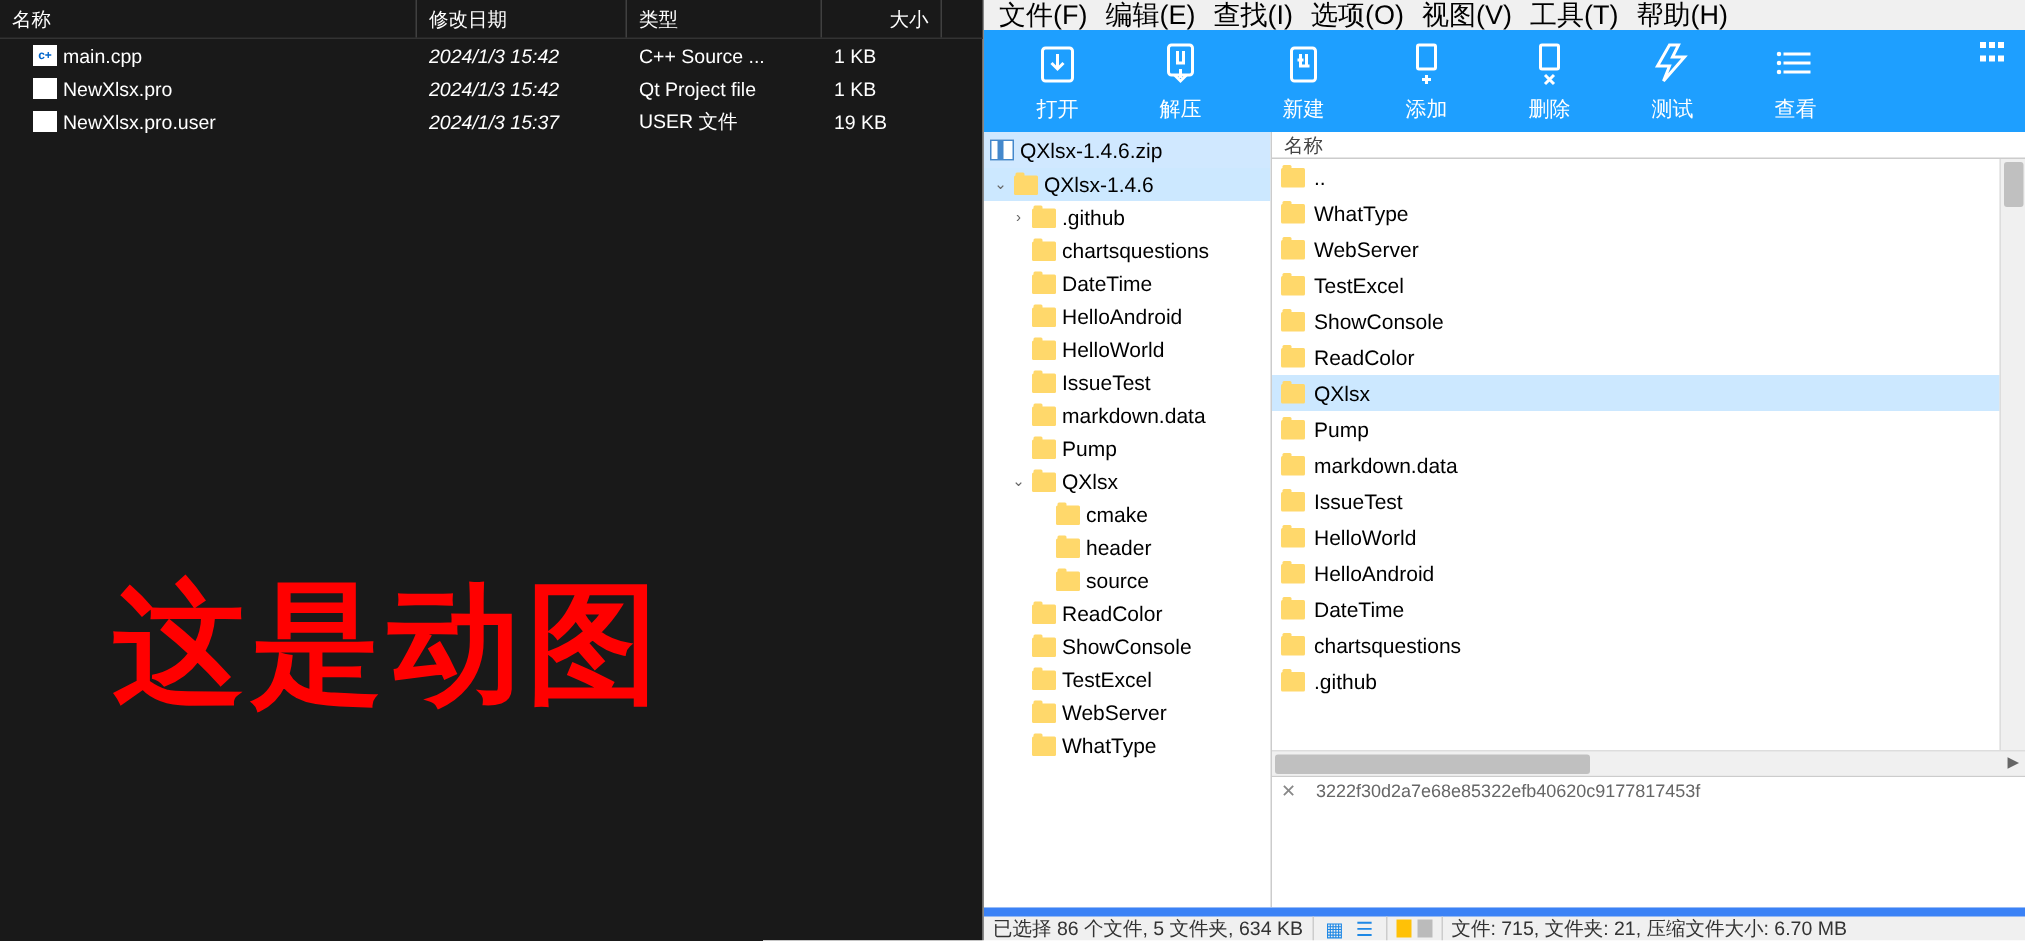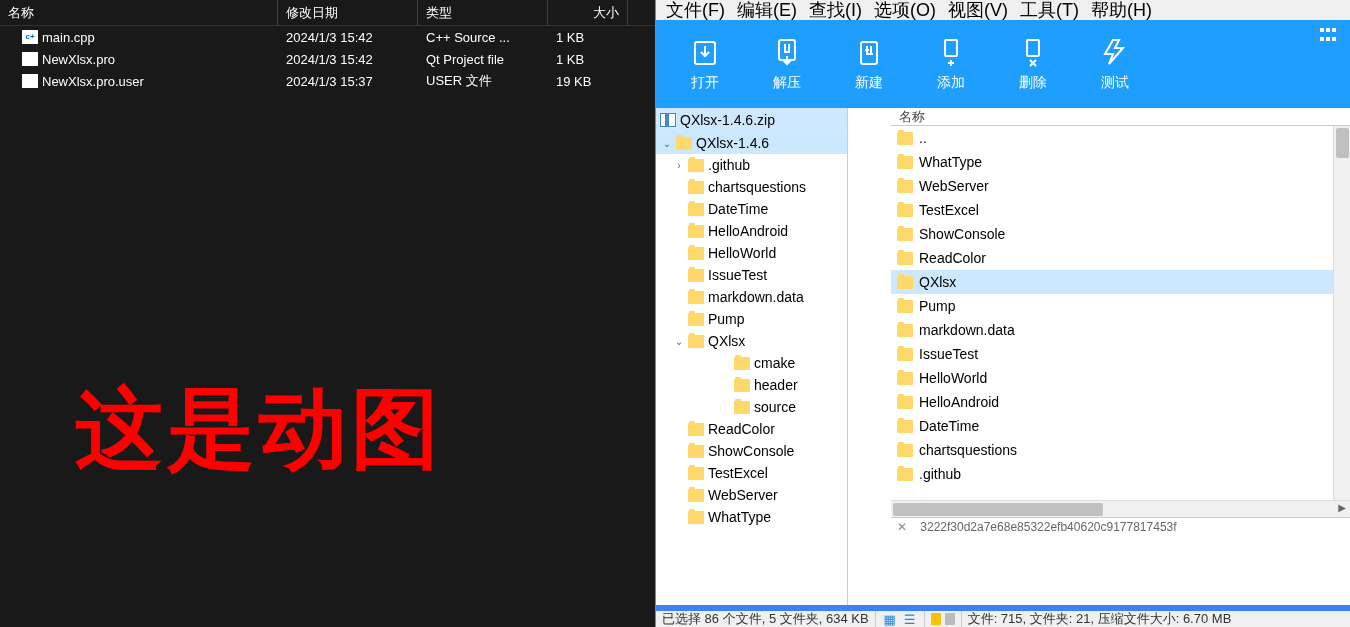--- a/index.html
+++ b/index.html
@@ -9,56 +9,56 @@
 .left-panel { width: 655px; height: 627px; background: #191919; color: #fff; position: relative; }
 .left-header { display: flex; background: #191919; border-bottom: 1px solid #333; height: 26px; align-items: center; font-size: 13px; }
 .left-header .col { padding: 3px 8px; border-right: 1px solid #404040; height: 100%; display: flex; align-items: center; }
 .col-name { width: 278px; }
 .col-date { width: 140px; }
 .col-type { width: 130px; }
 .col-size { width: 80px; justify-content: flex-end; }
 .file-row { display: flex; height: 22px; align-items: center; font-size: 13px; }
 .file-row .cell { padding: 0 8px; }
 .cell-name { width: 278px; display: flex; align-items: center; gap: 4px; padding-left: 22px !important; }
-.cell-date { width: 140px; }
+.cell-date { width: 140px; font-style: italic; }
 .cell-type { width: 130px; }
 .cell-size { width: 80px; text-align: left; }
 .file-icon { width: 16px; height: 14px; background: #fff; display: inline-block; position: relative; font-size: 8px; color: #0066cc; text-align: center; line-height: 14px; font-weight: bold; }
 .red-text { position: absolute; top: 370px; left: 75px; font-size: 88px; font-weight: bold; color: #ff0000; letter-spacing: 4px; text-align: right; }
 
 
 .right-panel { width: 695px; height: 627px; background: #fff; display: flex; flex-direction: column; border-left: 1px solid #888; }
 
 
 .menu-bar { height: 20px; background: #f0f0f0; display: flex; align-items: center; padding: 0 4px; font-size: 18px; color: #000; }
 .menu-item { padding: 0 6px; cursor: default; text-decoration: underline; text-decoration-color: transparent; }
 
 
-.toolbar { height: 88px; background: #1e9fff; display: flex; align-items: center; padding: 0 8px; position: relative; }
+.toolbar { height: 68px; background: #1e9fff; display: flex; align-items: center; padding: 0 8px; position: relative; }
 .tool-btn { width: 82px; height: 76px; display: flex; flex-direction: column; align-items: center; justify-content: center; color: #fff; cursor: pointer; gap: 6px; }
 .tool-icon { width: 32px; height: 32px; display: flex; align-items: center; justify-content: center; }
 .tool-label { font-size: 14px; }
 .tool-menu-dots { position: absolute; right: 10px; top: 8px; width: 20px; height: 16px; display: flex; flex-wrap: wrap; gap: 2px; cursor: pointer; }
 .tool-menu-dots span { width: 4px; height: 4px; background: #fff; }
 
 
-.content-area { flex: 1; display: flex; overflow: hidden; gap: 43px; }
+.content-area { flex: 1; display: flex; overflow: hidden; }
 
 
 .tree-panel { width: 192px; background: #fff; border-right: 1px solid #ccc; overflow-y: auto; font-size: 14px; color: #000; }
 .tree-header { height: 24px; background: #d0e8ff; display: flex; align-items: center; padding: 0 4px; gap: 4px; }
 .tree-zip-icon { width: 16px; height: 14px; background: #fff; border: 1px solid #4488cc; position: relative; }
 .tree-zip-icon::before { content: ""; position: absolute; top: 0; left: 4px; width: 4px; height: 100%; background: #4488cc; }
 .tree-node { display: flex; align-items: center; height: 22px; padding-left: 4px; gap: 2px; cursor: default; }
 .tree-node.selected { background: #cce8ff; }
 .tree-arrow { width: 14px; height: 14px; display: flex; align-items: center; justify-content: center; color: #666; font-size: 10px; }
 .tree-folder { width: 16px; height: 13px; background: #ffd86b; border-radius: 1px; position: relative; margin-right: 2px; }
 .tree-folder::before { content: ""; position: absolute; top: -2px; left: 1px; width: 6px; height: 3px; background: #ffd86b; border-radius: 1px 1px 0 0; }
 .indent-1 { padding-left: 16px; }
-.indent-2 { padding-left: 32px; margin-left: 30px; }
+.indent-2 { padding-left: 32px; }
 
 
 .list-panel { flex: 1; display: flex; flex-direction: column; overflow: hidden; }
 .list-header { height: 18px; background: #fff; border-bottom: 1px solid #ccc; display: flex; align-items: center; font-size: 13px; padding: 0 8px; color: #444; }
 .list-header .lh-col { flex: 1; }
 .list-body { flex: 1; overflow-y: auto; overflow-x: auto; position: relative; }
 .list-scrollbar-v { position: absolute; right: 0; top: 0; width: 17px; height: 100%; background: #f0f0f0; border-left: 1px solid #ddd; }
 .list-scrollbar-v::before { content: ""; position: absolute; top: 2px; left: 2px; width: 13px; height: 30px; background: #c0c0c0; border-radius: 2px; }
 .list-row { display: flex; align-items: center; height: 24px; padding: 0 6px; gap: 4px; font-size: 14px; color: #000; cursor: default; }
 .list-row.selected { background: #cce8ff; }
@@ -182,20 +182,33 @@
       <div class="tool-label">删除</div>
     </div>
     <div class="tool-btn">
       <div class="tool-icon">
           <svg width="32" height="32" viewBox="0 0 32 32">
             <path d="M14 4 l-8 14 h8 l-4 10 l14 -16 h-8 l4 -8 z" fill="none" stroke="#fff" stroke-width="2"></path>
           </svg>
         </div>
       <div class="tool-label">测试</div>
     </div>
+    <div class="tool-btn">
+      <div class="tool-icon">
+          <svg width="32" height="32" viewBox="0 0 32 32">
+            <line x1="8" y1="10" x2="26" y2="10" stroke="#fff" stroke-width="2"></line>
+            <line x1="8" y1="16" x2="26" y2="16" stroke="#fff" stroke-width="2"></line>
+            <line x1="8" y1="22" x2="26" y2="22" stroke="#fff" stroke-width="2"></line>
+            <circle cx="5" cy="10" r="1.5" fill="#fff"></circle>
+            <circle cx="5" cy="16" r="1.5" fill="#fff"></circle>
+            <circle cx="5" cy="22" r="1.5" fill="#fff"></circle>
+          </svg>
+        </div>
+      <div class="tool-label">查看</div>
+    </div>
     <div class="tool-menu-dots">
       <span></span>
         <span></span>
         <span></span>
         <span></span>
         <span></span>
         <span></span>
     </div>
   </div>
 

